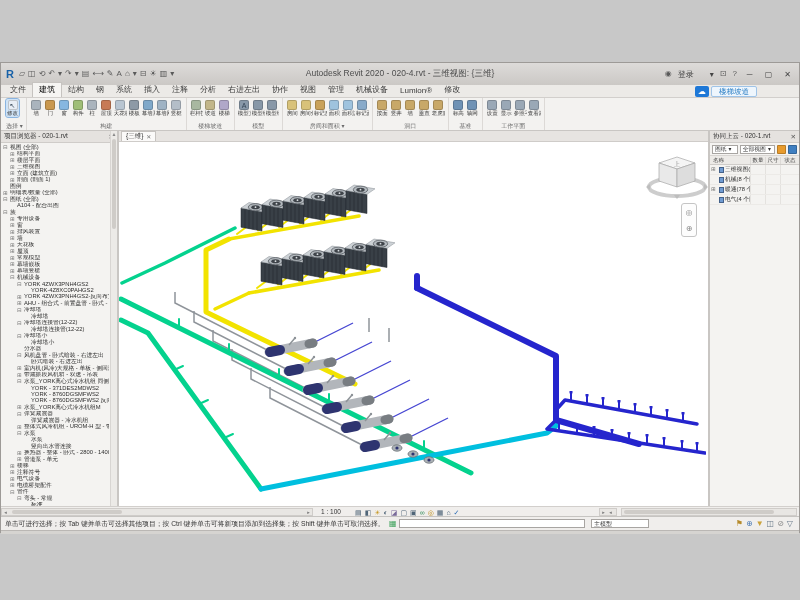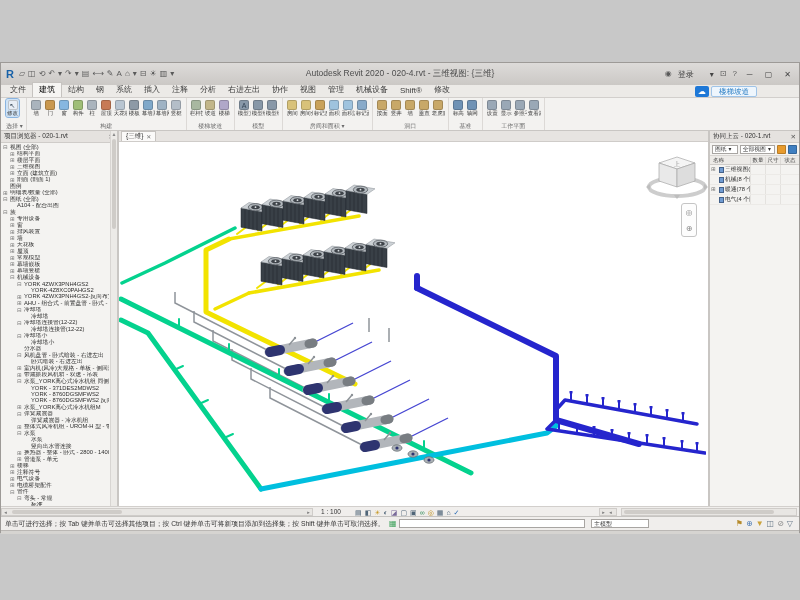--- a/index.html
+++ b/index.html
@@ -130,21 +130,21 @@
         <div class="rtab">钢</div>
         <div class="rtab">系统</div>
         <div class="rtab">插入</div>
         <div class="rtab">注释</div>
         <div class="rtab">分析</div>
         <div class="rtab">右进左出</div>
         <div class="rtab">协作</div>
         <div class="rtab">视图</div>
         <div class="rtab">管理</div>
         <div class="rtab">机械设备</div>
-        <div class="rtab">Shift®</div>
+        <div class="rtab">Lumion®</div>
         <div class="rtab">修改</div>
       </div>
     <div id="cloudbtn">
       <span id="cloudsq">☁</span>
       <span id="cloudpill">楼梯坡道</span>
     </div>
   </div>
 
   <div id="ribbon">
       <div class="rpanel">

